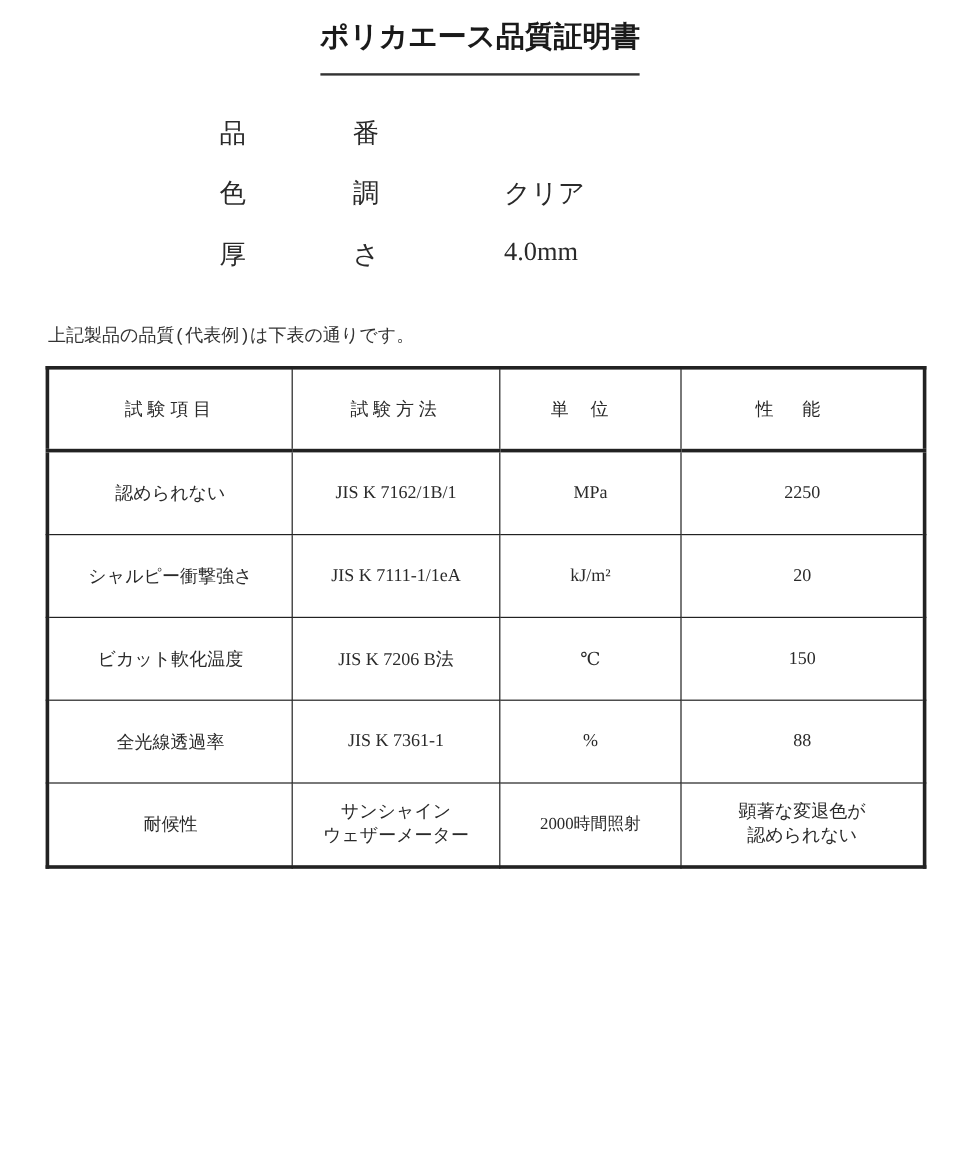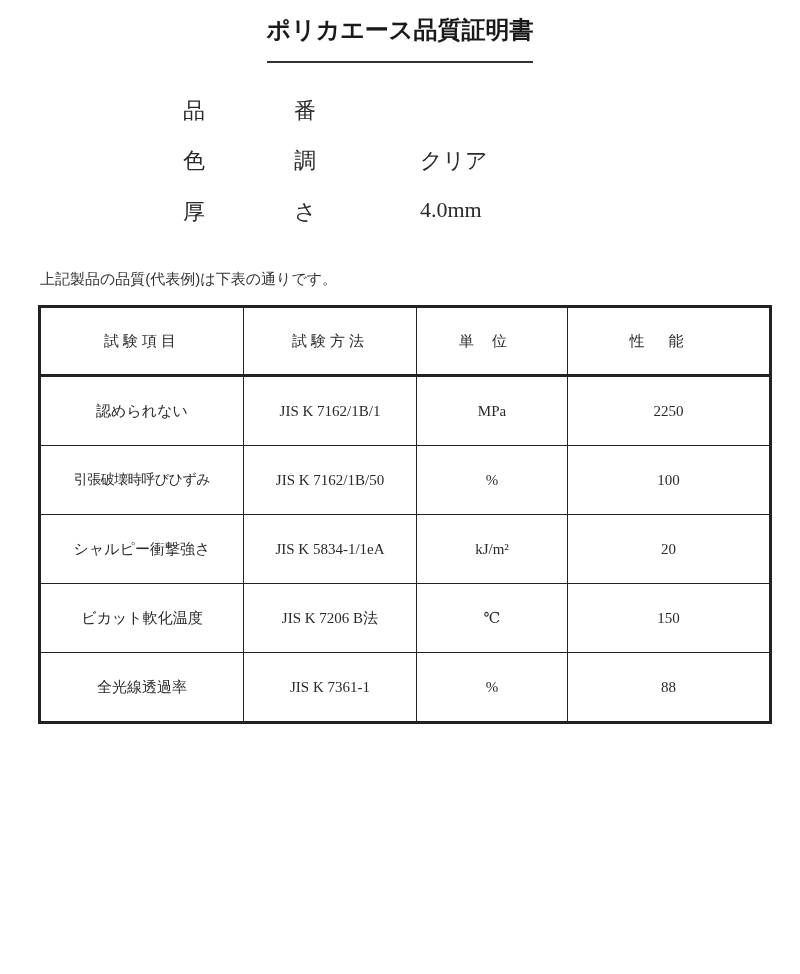--- a/index.html
+++ b/index.html
@@ -40,21 +40,21 @@
       color: #2a2a2a;
     }
     .spec .k1 { position: absolute; left: 183px; }
     .spec .k2 { position: absolute; left: 294px; }
     .spec .v  { position: absolute; left: 420px; font-family: "Liberation Serif", "DejaVu Serif", serif; }
     .note {
       position: absolute;
       left: 40px;
       top: 270px;
       font-size: 15px;
-      font-family: Liberation Sans, sans-serif;
+      font-family: Liberation Mono, monospace;
       color: #333;
     }
     table.spec-table {
       position: absolute;
       left: 38px;
       top: 305px;
       width: 731px;
       border-collapse: collapse;
       border: 3px solid #222;
       table-layout: fixed;
@@ -137,37 +137,43 @@
     </tr>
   </thead>
   <tbody>
     <tr>
       <td class="item">認められない</td>
       <td class="method">JIS K 7162/1B/1</td>
       <td class="unit">MPa</td>
       <td class="value">2250</td>
     </tr>
     <tr>
-      <td class="item" style="font-size:14px;letter-spacing:-0.5px;">引張破壊時呼びひずみ</td>
-      <td class="method">JIS K 7162/1B/50</td>
-      <td class="unit">%</td>
-      <td class="value">100</td>
-    </tr>
-    <tr>
       <td class="item">シャルピー衝撃強さ</td>
-      <td class="method">JIS K 5834-1/1eA</td>
+      <td class="method">JIS K 7111-1/1eA</td>
       <td class="unit">kJ/m²</td>
       <td class="value">20</td>
     </tr>
     <tr>
       <td class="item">ビカット軟化温度</td>
       <td class="method">JIS K 7206 B法</td>
       <td class="unit">℃</td>
       <td class="value">150</td>
     </tr>
     <tr>
       <td class="item">全光線透過率</td>
       <td class="method">JIS K 7361-1</td>
       <td class="unit">%</td>
       <td class="value">88</td>
     </tr>
+    <tr>
+      <td class="item">耐候性</td>
+      <td class="method multiline jp">
+        <div>サンシャイン</div>
+        <div>ウェザーメーター</div>
+      </td>
+      <td class="unit jp" style="font-size:14px;">2000時間照射</td>
+      <td class="value multiline jp">
+        <div>顕著な変退色が</div>
+        <div>認められない</div>
+      </td>
+    </tr>
   </tbody>
 </table>
 
 </body></html>

